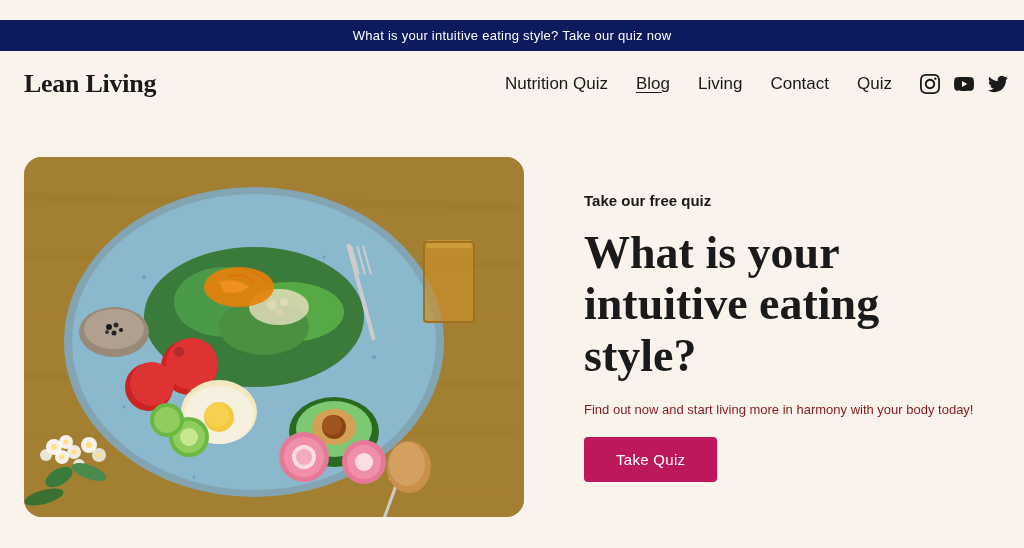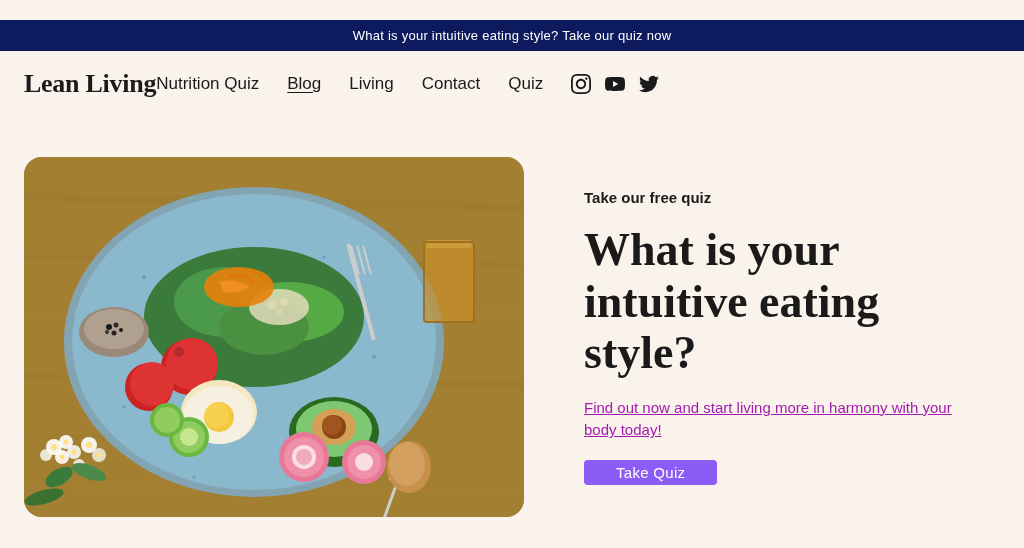--- a/index.html
+++ b/index.html
@@ -25,21 +25,22 @@
       font-size: 13px;
       font-family: Arial, sans-serif;
       letter-spacing: 0.02em;
       margin-top: 20px;
     }
 
     
     .header {
       display: flex;
       align-items: center;
-      padding: 18px 8px 18px 24px;
+      justify-content: space-between;
+      padding: 18px 16px 18px 24px;
       background-color: #faf3ec;
     }
 
     .logo {
       font-size: 26px;
       font-weight: 700;
       color: #1a1a1a;
       font-family: Georgia, serif;
       letter-spacing: -0.01em;
     }
@@ -120,32 +121,31 @@
 
     .hero-title {
       font-size: 46px;
       font-weight: 900;
       color: #1a1a1a;
       line-height: 1.12;
       font-family: Liberation Serif, serif;
     }
 
     .hero-subtitle {
-      font-size: 15px;
-      color: #a21caf;
+      font-size: 13px;
+      color: #7f1d1d;
       font-family: Arial, sans-serif;
       line-height: 1.5;
-      text-decoration: underline;
     }
 
     .cta-button {
       display: inline-block;
-      background-color: #8b5cf6;
+      background-color: #be185d;
       color: #ffffff;
-      padding: 4px 32px;
+      padding: 14px 32px;
       border-radius: 4px;
       font-size: 15px;
       font-family: Arial, sans-serif;
       font-weight: 500;
       cursor: pointer;
       border: none;
       width: fit-content;
       letter-spacing: 0.02em;
     }
 

